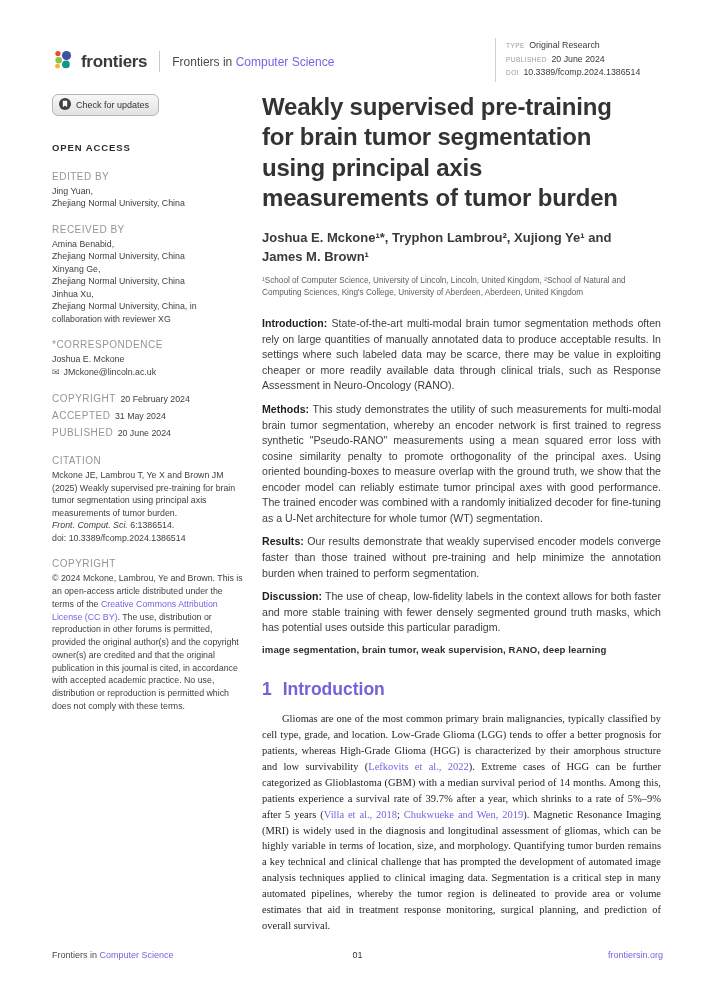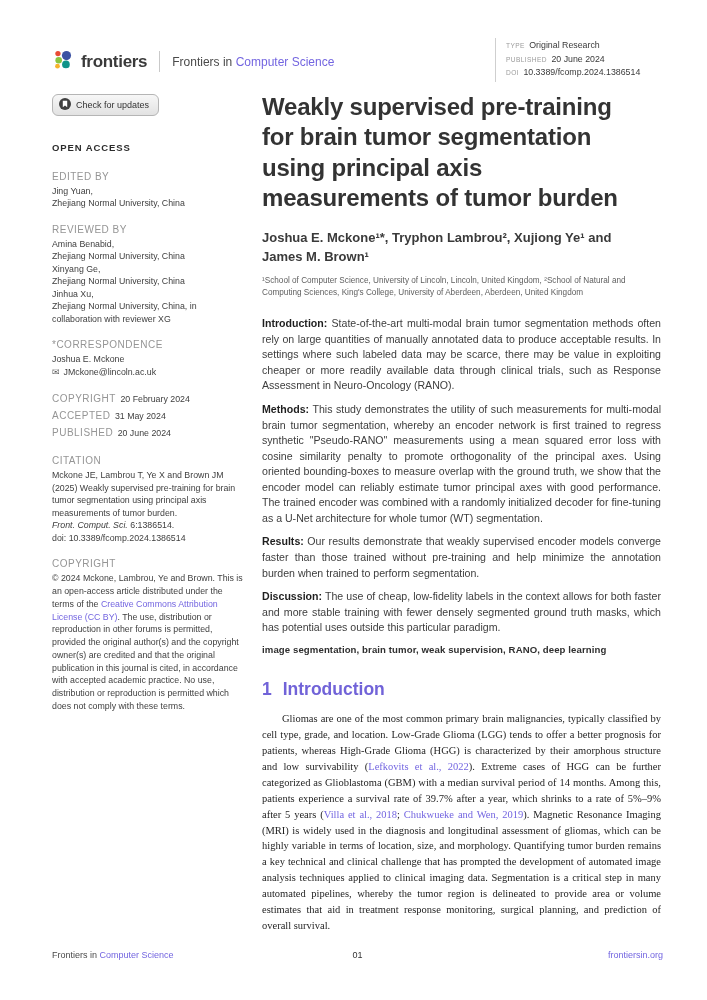--- a/index.html
+++ b/index.html
@@ -113,21 +113,21 @@
   <div class="sidebar">
     <div class="oa">OPEN ACCESS</div>
 
     <div class="sblock">
       <div class="slabel">EDITED BY</div>
       <div class="stext">Jing Yuan,
 Zhejiang Normal University, China</div>
     </div>
 
     <div class="sblock">
-      <div class="slabel">REVIEWED BY</div>
+      <div class="slabel">RECEIVED BY</div>
       <div class="stext">Amina Benabid,
 Zhejiang Normal University, China
 Xinyang Ge,
 Zhejiang Normal University, China
 Jinhua Xu,
 Zhejiang Normal University, China, in collaboration with reviewer XG</div>
     </div>
 
     <div class="sblock">
       <div class="slabel">*CORRESPONDENCE</div>

